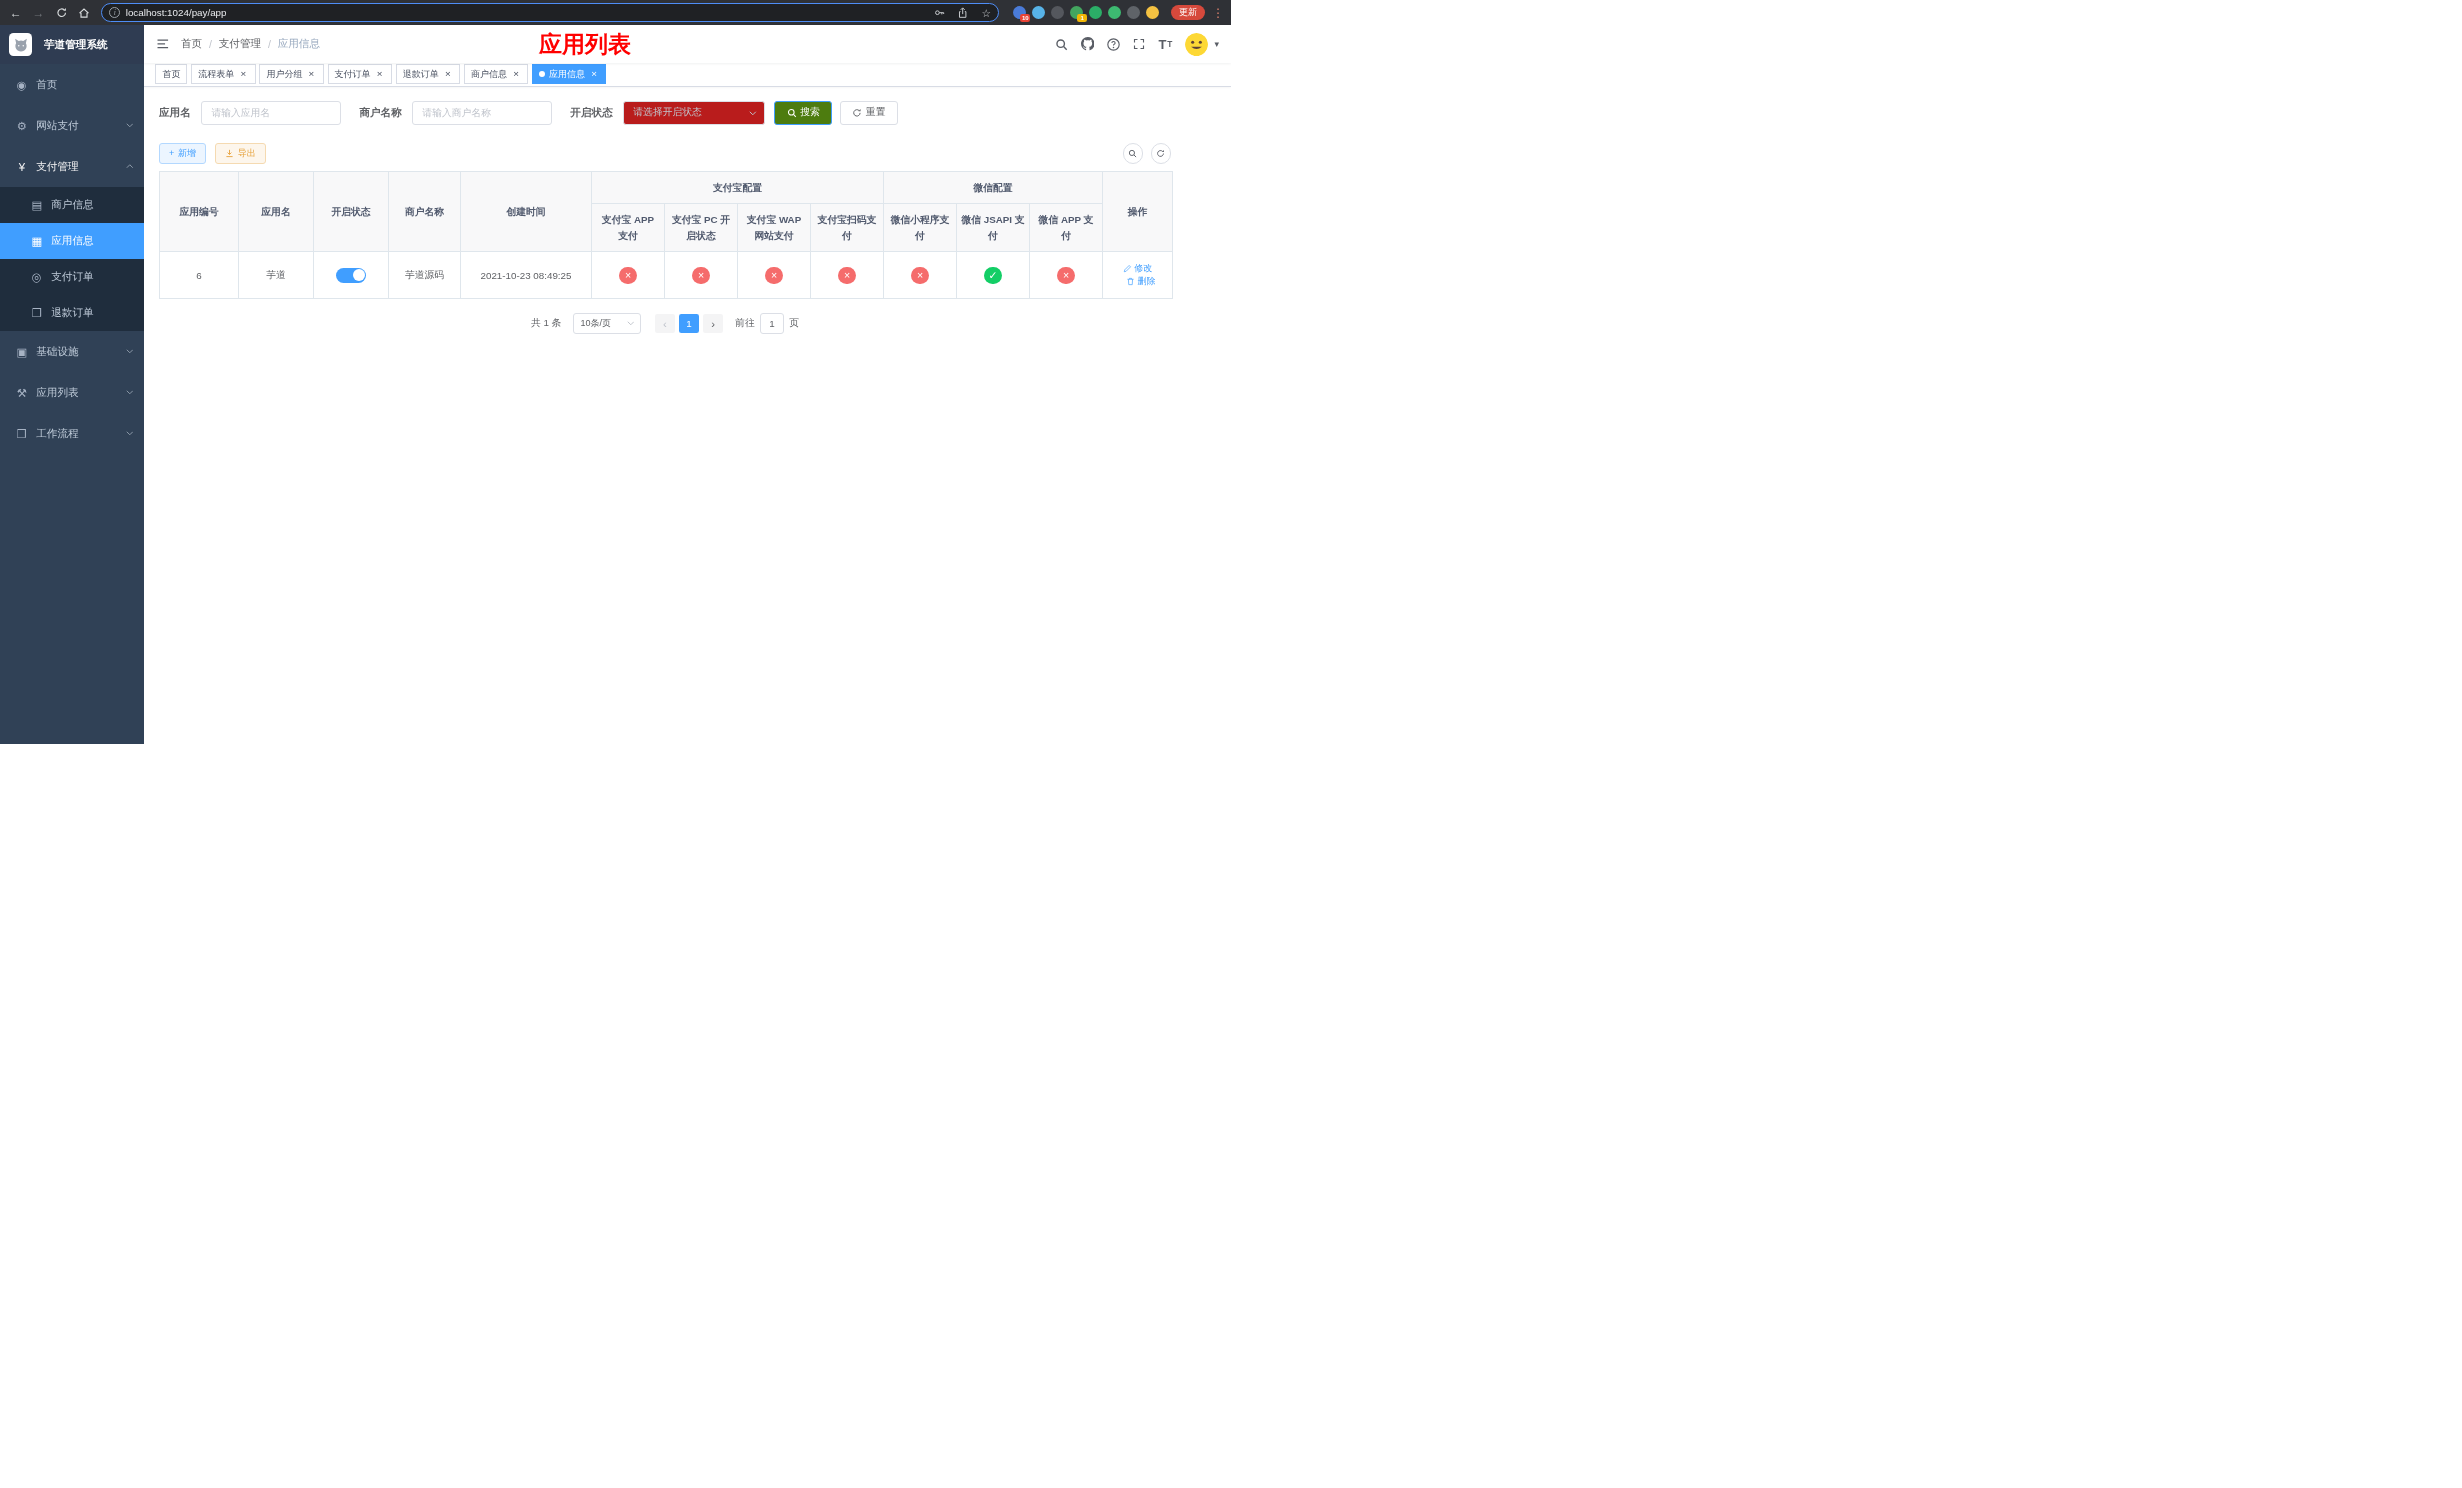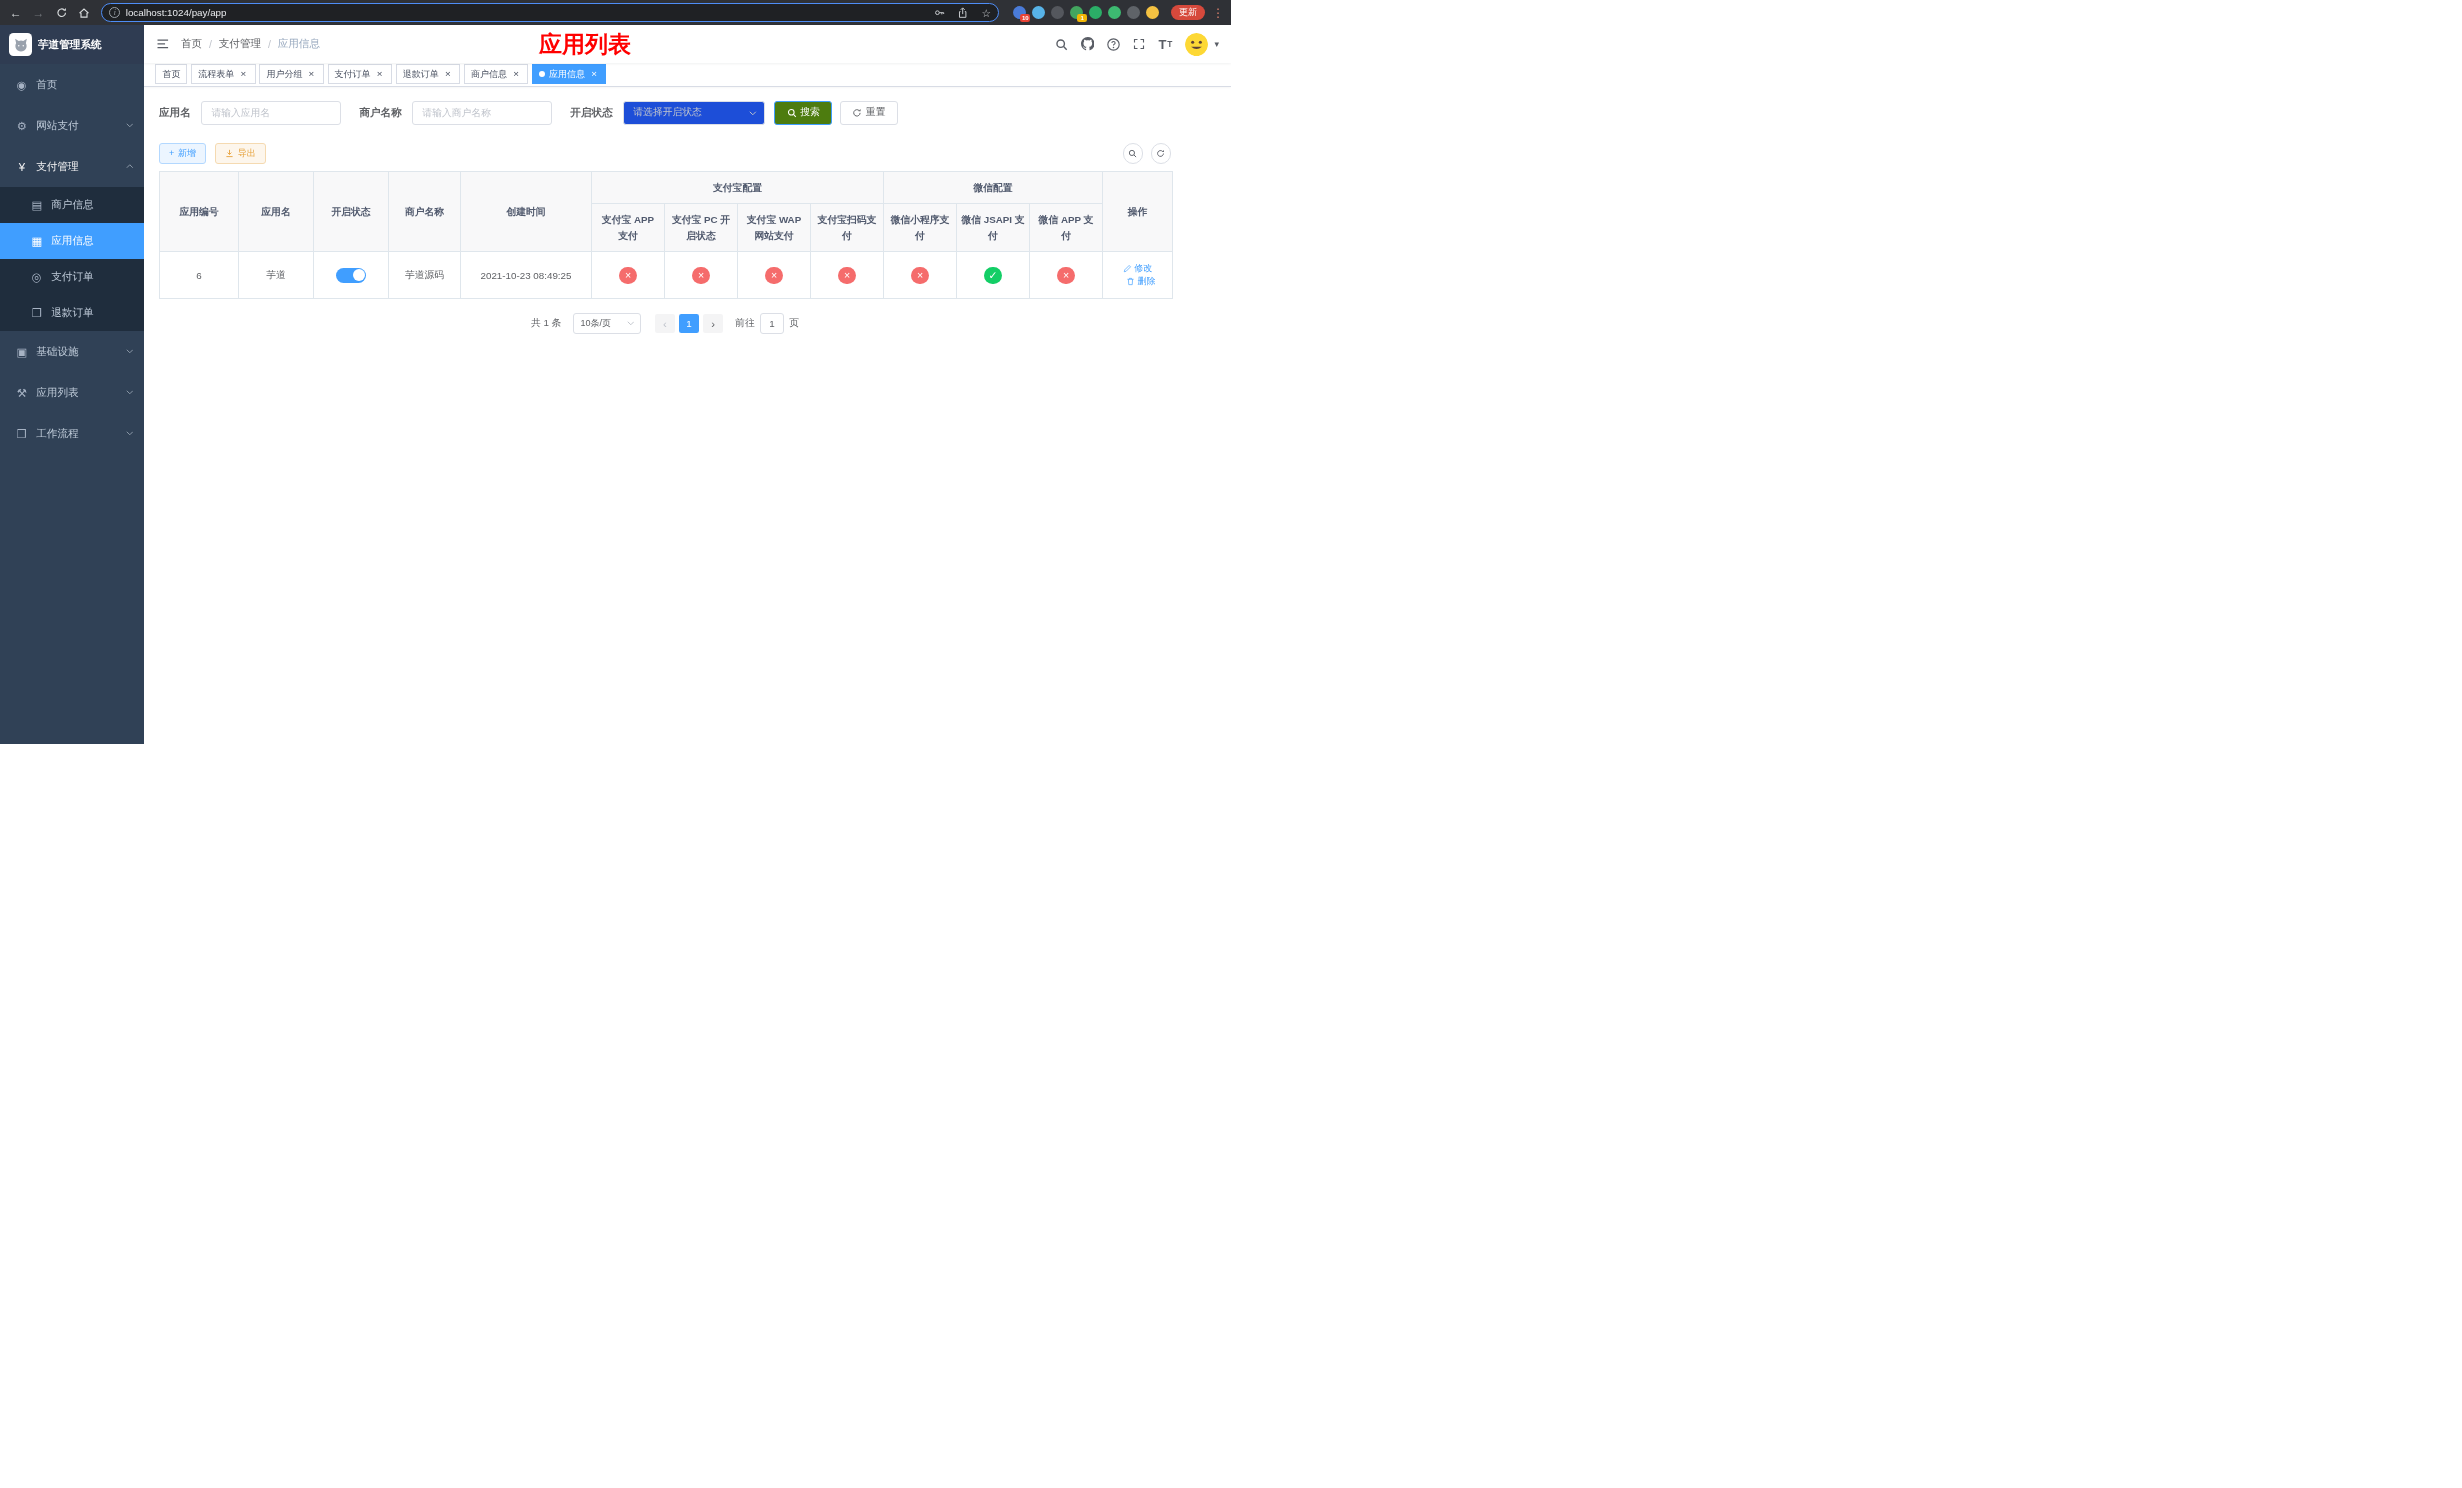--- a/index.html
+++ b/index.html
@@ -18,21 +18,21 @@
   .bar-icon{width:18px;height:18px;display:flex;align-items:center;justify-content:center;color:#c7cacd;font-size:10.6px;flex:none;cursor:pointer;}
   .ext-area{display:flex;align-items:center;gap:6px;padding:0 6px;}
   .ext-icon{width:13px;height:13px;border-radius:50%;position:relative;display:inline-block;flex:none;cursor:pointer;}
   .ext-badge{position:absolute;right:-4.5px;bottom:-3px;min-width:9.8px;height:8.3px;border-radius:2.3px;color:#fff;font-size:6px;line-height:8.3px;text-align:center;padding:0 0.8px;font-weight:700;}
   .update-pill{height:15px;padding:0 7.6px;border-radius:8.3px;background:#d6493c;color:#fff;font-size:9px;line-height:15px;margin:0 3.8px;cursor:pointer;flex:none;}
   .kebab{color:#e2856f;font-size:12px;width:13.6px;text-align:center;cursor:pointer;flex:none;}
 
   
   .app{display:flex;height:719px;}
   .sidebar{width:144px;background:#304156;flex:none;display:flex;flex-direction:column;}
-  .logo-row{height:39px;display:flex;align-items:center;gap:6px;padding:0 9px;background:#2f3c52;cursor:pointer;}
+  .logo-row{height:39px;display:flex;align-items:center;gap:12px;padding:0 9px;background:#2f3c52;cursor:pointer;}
   .logo-img{width:23px;height:23px;background:#fff;border-radius:4.5px;display:flex;align-items:center;justify-content:center;flex:none;}
   .logo-title{color:#fff;font-size:10.6px;font-weight:700;white-space:nowrap;}
   .menu{flex:1;}
   .menu-item{height:41px;display:flex;align-items:center;padding:0 10.6px 0 15px;color:#bfcbd9;font-size:10.6px;gap:7.6px;cursor:pointer;position:relative;}
   .menu-item .mi-icon{width:13.6px;text-align:center;font-size:11.4px;color:#a7b3c4;flex:none;}
   .menu-item.active{color:#f4f4f5;}
   .menu-item.active .mi-icon{color:#f4f4f5;}
   .menu-item.sub{height:36px;background:#1f2d3d;padding-left:30px;}
   .menu-item.sub.selected{background:#409eff;color:#fff;}
   .menu-item.sub.selected .mi-icon{color:#fff;}
@@ -63,21 +63,21 @@
   .tag-dot{width:6px;height:6px;border-radius:50%;background:#fff;flex:none;}
   .tag-close{font-size:9.8px;line-height:1;width:10.6px;height:10.6px;border-radius:50%;display:flex;align-items:center;justify-content:center;}
 
   
   .content{padding:14.4px 0 0 15px;}
   .filter-row{display:flex;align-items:center;font-size:10.6px;color:#606266;}
   .filter-row label{font-weight:700;margin-right:10.6px;white-space:nowrap;}
   .el-input{height:24px;border:0.8px solid #dcdfe6;border-radius:3px;padding:0 9px;font-size:9.8px;color:#606266;outline:none;background:#fff;font-family:inherit;}
   .el-input::placeholder{color:#c0c4cc;}
   .w170{width:140px;margin-right:18px;}
-  .el-select{width:142px;height:24px;border:0.8px solid #dcdfe6;border-radius:3px;display:flex;align-items:center;justify-content:space-between;padding:0 7.6px 0 9px;background:#1d4ed8;cursor:pointer;}
+  .el-select{width:142px;height:24px;border:0.8px solid #dcdfe6;border-radius:3px;display:flex;align-items:center;justify-content:space-between;padding:0 7.6px 0 9px;background:#b91c1c;cursor:pointer;}
   .el-select .ph{color:#c0c4cc;font-size:9.8px;}
   .sel-caret{color:#c0c4cc;}
   .btn{display:inline-flex;align-items:center;justify-content:center;gap:3.8px;height:24px;padding:0 11.4px;border-radius:3px;font-size:9.8px;border:0.8px solid #dcdfe6;background:#fff;color:#606266;cursor:pointer;}
   .btn.primary{background:#4d7c0f;border-color:#409eff;color:#fff;margin:0 7.6px 0 9px;}
   .btn.mini{height:21px;padding:0 9px;font-size:9px;}
   .btn.plain-primary{background:#ecf5ff;border-color:#b3d8ff;color:#409eff;}
   .btn.plain-warning{background:#fdf6ec;border-color:#f5dab1;color:#e6a23c;margin-left:9px;}
   .toolbar-row{display:flex;align-items:center;margin-top:18px;width:1012px;}
   .flex-spacer{flex:1;}
   .circle-btn{width:20.4px;height:20.4px;border-radius:50%;border:0.8px solid #dcdfe6;background:#fff;color:#5a5e66;display:flex;align-items:center;justify-content:center;margin-left:7.6px;cursor:pointer;padding:0;}

